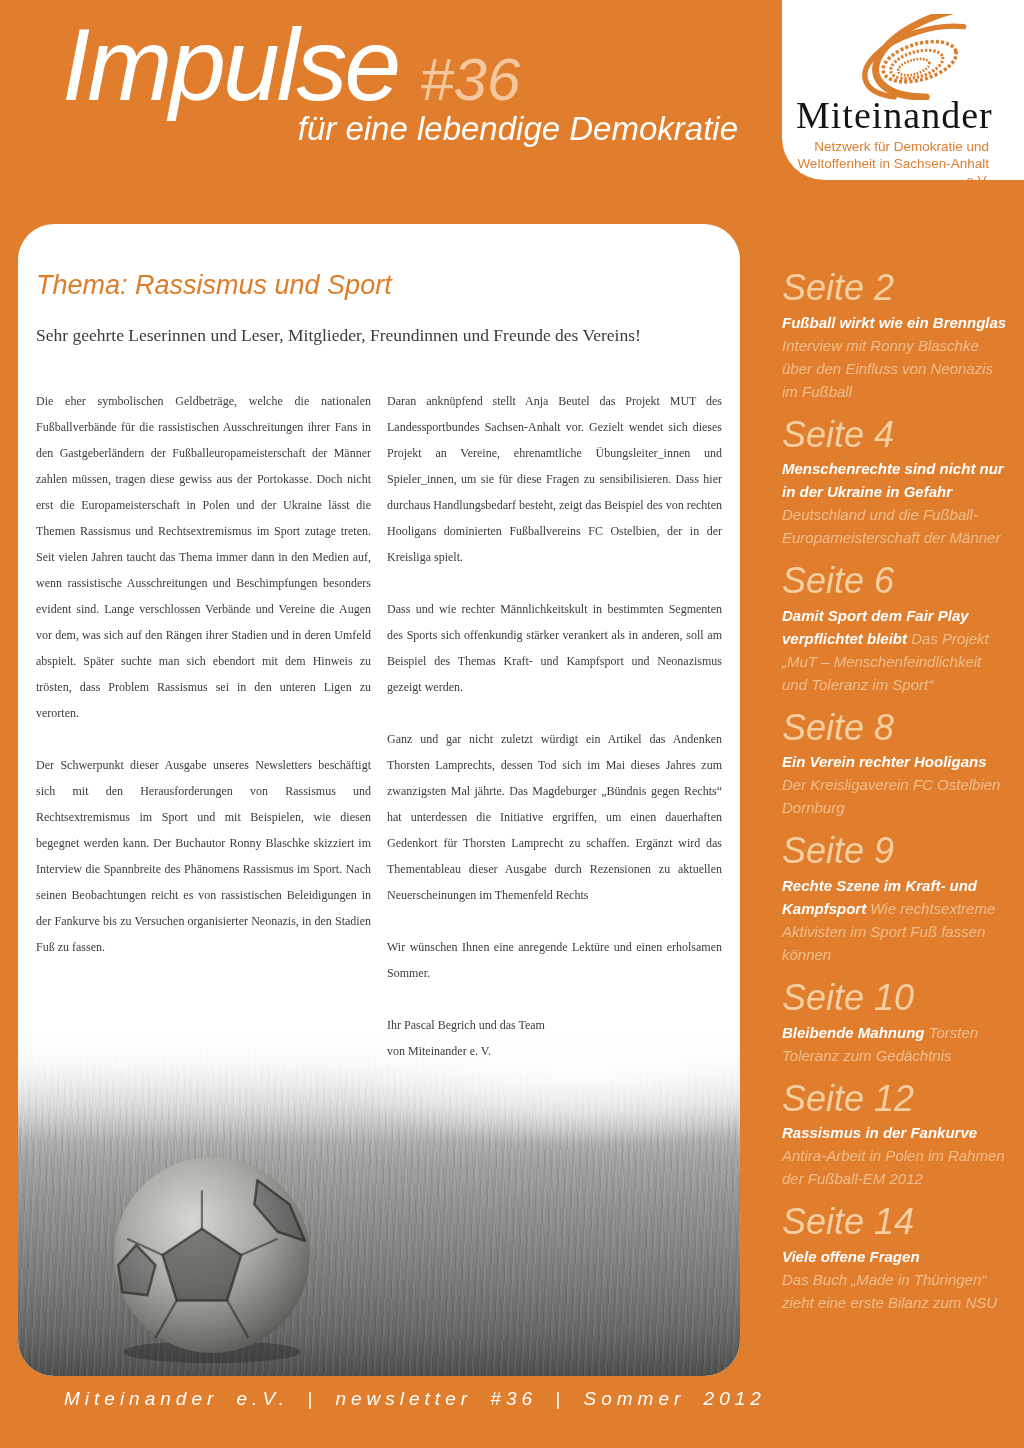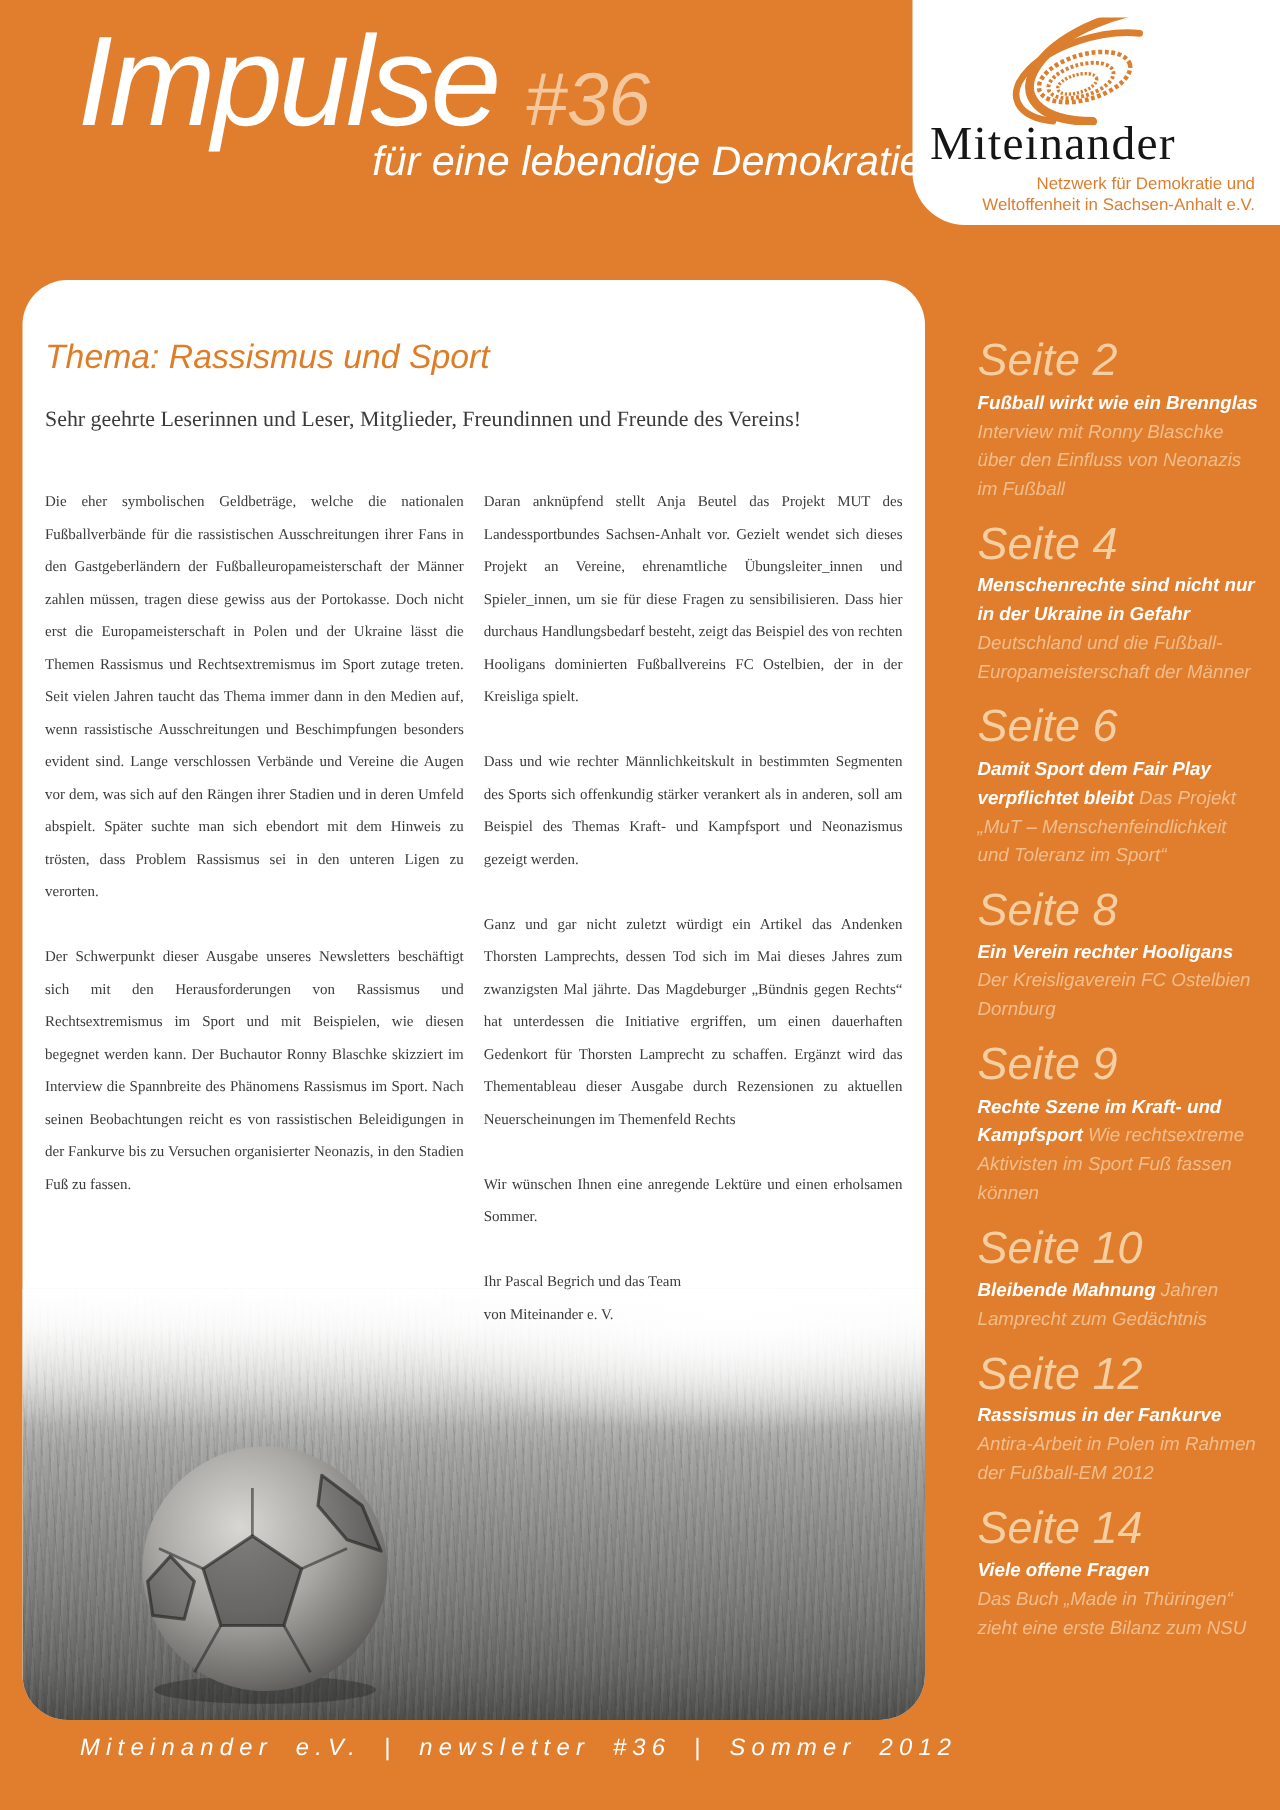--- a/index.html
+++ b/index.html
@@ -6,21 +6,21 @@
   body{width:1024px;height:1448px;background:#E07E2E;font-family:"Liberation Sans",sans-serif;overflow:hidden;}
   #page{position:relative;width:1024px;height:1448px;background:#E07E2E;}
 
   
   .masthead{position:absolute;top:10px;left:62px;width:676px;color:#fff;}
   .mast-title{font-style:italic;font-weight:normal;font-size:102px;line-height:1.08;letter-spacing:-3px;margin:0;color:#fff;}
   .mast-issue{font-size:60px;color:#F4C79C;letter-spacing:0;margin-left:22px;font-style:italic;}
   .mast-sub{font-style:italic;font-size:33px;text-align:right;margin-top:-10px;color:#fff;}
 
   
-  .logo-card{position:absolute;top:0;right:0;width:294px;height:180px;background:#ffffff;border-radius:0 0 0 42px;box-sizing:border-box;padding:14px 18px 0 14px;}
+  .logo-card{position:absolute;top:0;right:0;width:242px;height:180px;background:#ffffff;border-radius:0 0 0 42px;box-sizing:border-box;padding:14px 33px 0 14px;}
   .logo-swirl{display:block;margin:0 0 0 28px;}
   .logo-name{font-family:"Liberation Serif",serif;font-size:38px;line-height:1.02;color:#151515;letter-spacing:1px;margin-top:-4px;}
   .logo-tagline{font-size:13.5px;line-height:17px;color:#DC7E2E;text-align:right;margin-top:3px;padding-right:2px;}
 
   
   .card{position:absolute;left:18px;top:224px;width:722px;height:1152px;background:#fff;border-radius:36px;overflow:hidden;box-sizing:border-box;}
   .card-inner{position:relative;z-index:1;padding:46px 18px 0 18px;}
   .article-heading{font-style:italic;font-size:27px;color:#DE7D27;margin:0 0 24px 0;font-weight:normal;}
   .salutation{font-family:"Liberation Serif",serif;font-size:17.5px;color:#3B3B3D;margin:0 0 42px 0;}
   .columns{display:flex;gap:16px;}
@@ -166,21 +166,21 @@
       <div class="side-text">
         <span class="side-title">Rechte Szene im Kraft- und Kampfsport</span>
         <span class="side-desc">Wie rechtsextreme Aktivisten im Sport Fuß fassen können</span>
       </div>
     </div>
 
     <div class="side-item">
       <div class="side-page">Seite 10</div>
       <div class="side-text">
         <span class="side-title">Bleibende Mahnung</span>
-        <span class="side-desc">Jahren Lamprecht zum Gedächtnis</span>
+        <span class="side-desc">Torsten Toleranz zum Gedächtnis</span>
       </div>
     </div>
 
     <div class="side-item">
       <div class="side-page">Seite 12</div>
       <div class="side-text">
         <span class="side-title blk">Rassismus in der Fankurve</span>
         <span class="side-desc">Antira-Arbeit in Polen im Rahmen der Fußball-EM 2012</span>
       </div>
     </div>

